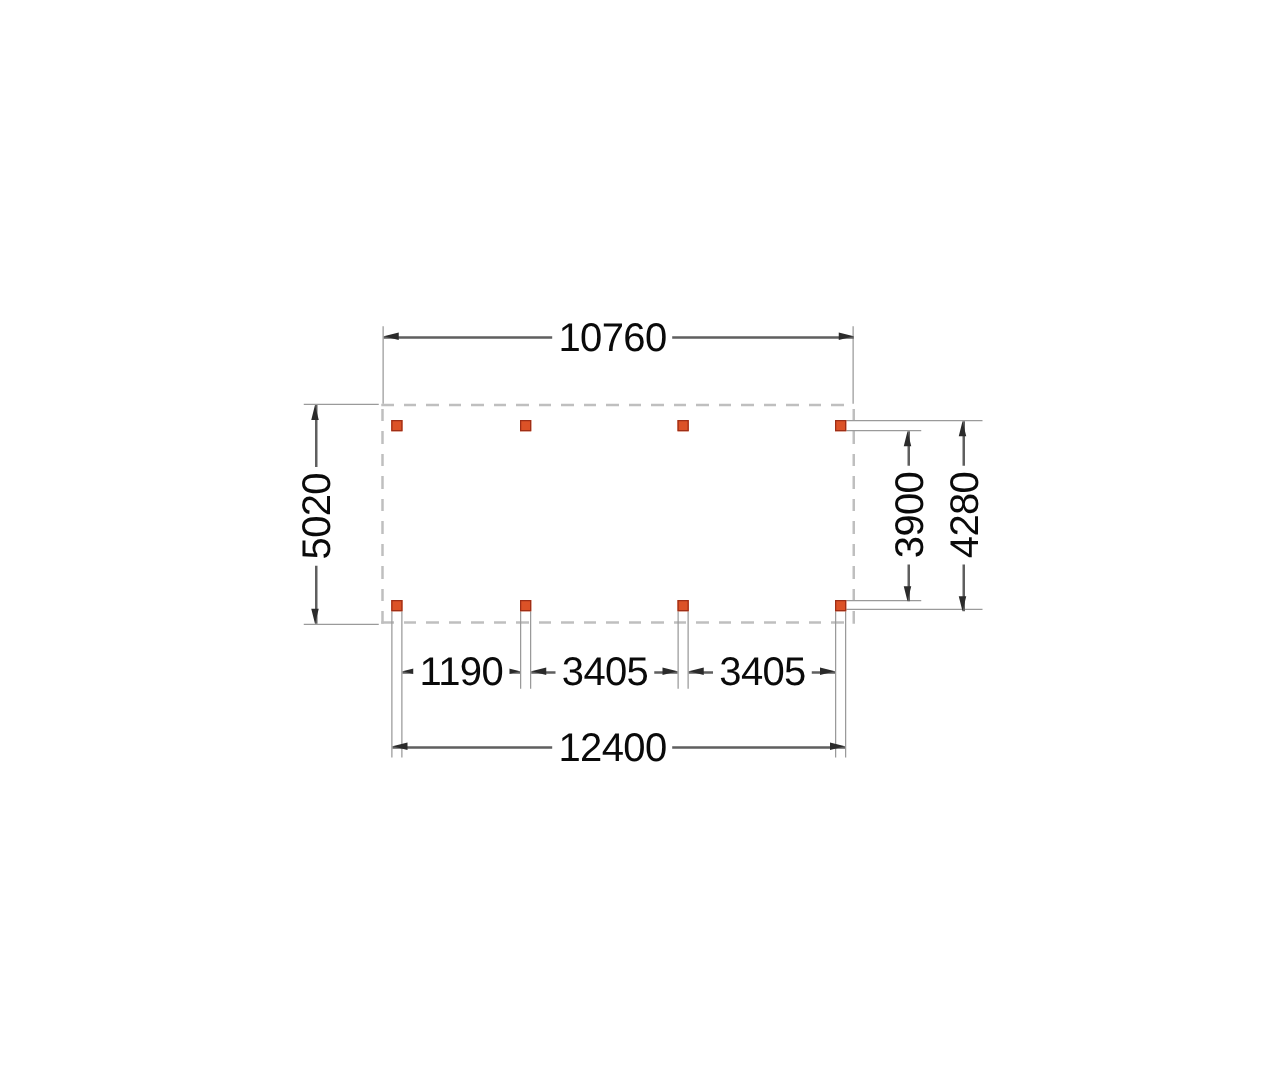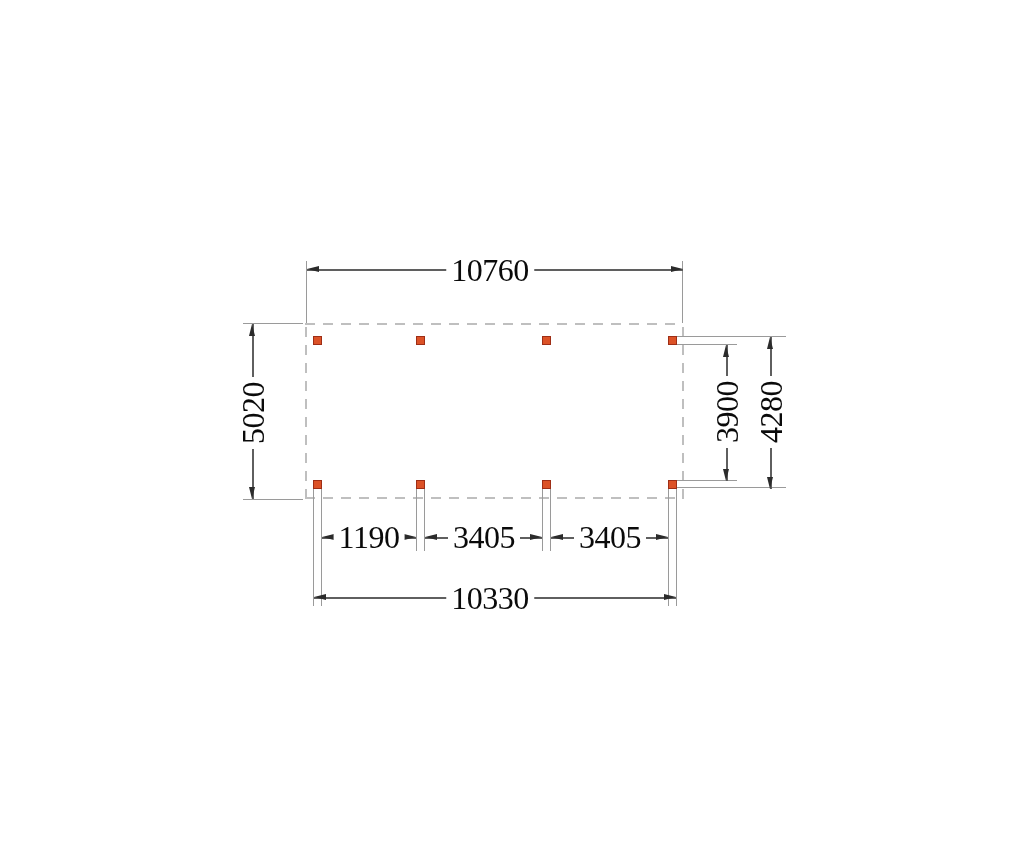--- a/index.html
+++ b/index.html
@@ -8,21 +8,21 @@
     --post-border:#9e2e16;
     --dim-line:#5f5f5f;
     --ext-line:#9a9a9a;
     --arrow:#2b2b2b;
     --dash:#bfbfbf;
     --text:#0a0a0a;
   }
   html,body{margin:0;padding:0;background:var(--bg);}
   .canvas{
     position:relative;width:1024px;height:854px;background:var(--bg);
-    font-family:Liberation Serif, serif;overflow:hidden;
+    font-family:Liberation Sans, sans-serif;overflow:hidden;
   }
   .abs{position:absolute;}
   
   .dash-h{height:1.5px;background:repeating-linear-gradient(90deg,var(--dash) 0 10px,transparent 10px 18px);}
   .dash-v{width:1.5px;background:repeating-linear-gradient(0deg,var(--dash) 0 10px,transparent 10px 18px);}
   
   .dim-h{height:1.5px;background:var(--dim-line);}
   .dim-v{width:1.5px;background:var(--dim-line);}
   .ext-h{height:1.3px;background:var(--ext-line);}
   .ext-v{width:1.3px;background:var(--ext-line);}
@@ -112,15 +112,15 @@
   <div class="abs dimlabel" style="left:484px;top:537px;">3405</div>
 
   <div class="abs dim-h" style="left:551px;top:537px;width:117px;"></div>
   <div class="abs arr arr-l" style="left:551px;top:534.3px;"></div>
   <div class="abs arr arr-r" style="left:656px;top:534.3px;"></div>
   <div class="abs dimlabel" style="left:610px;top:537px;">3405</div>
 
   <div class="abs dim-h" style="left:314px;top:597px;width:362px;"></div>
   <div class="abs arr arr-l" style="left:314px;top:594.3px;"></div>
   <div class="abs arr arr-r" style="left:664px;top:594.3px;"></div>
-  <div class="abs dimlabel" style="left:490px;top:598px;">10330</div>
+  <div class="abs dimlabel" style="left:490px;top:598px;">12400</div>
 
 </div>
 
 </body></html>

